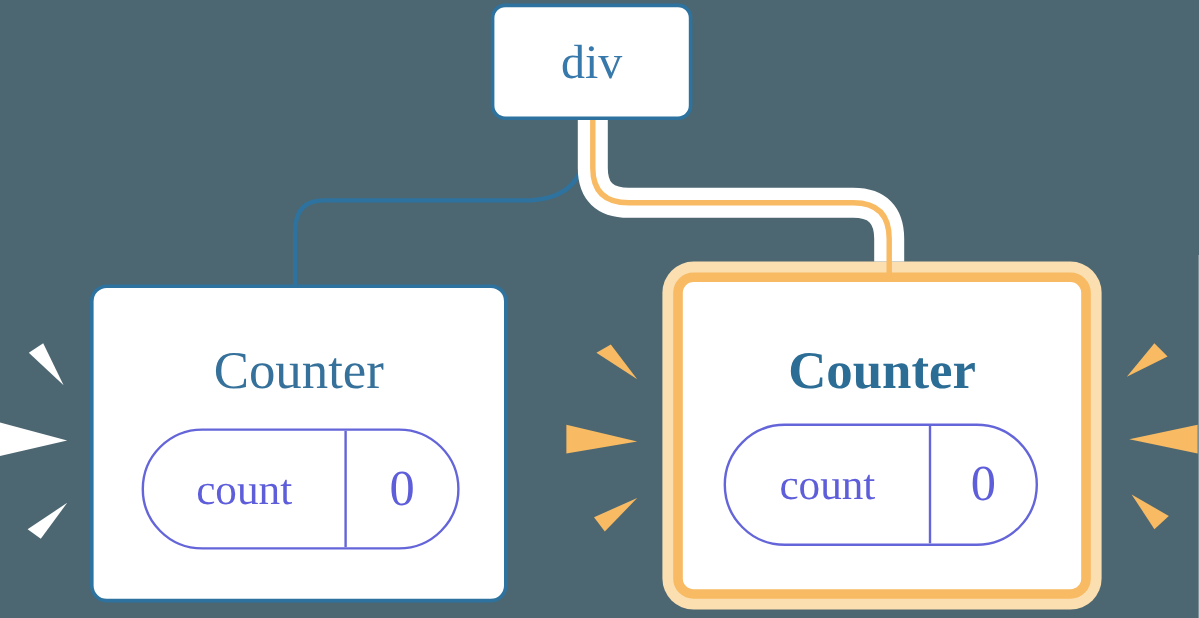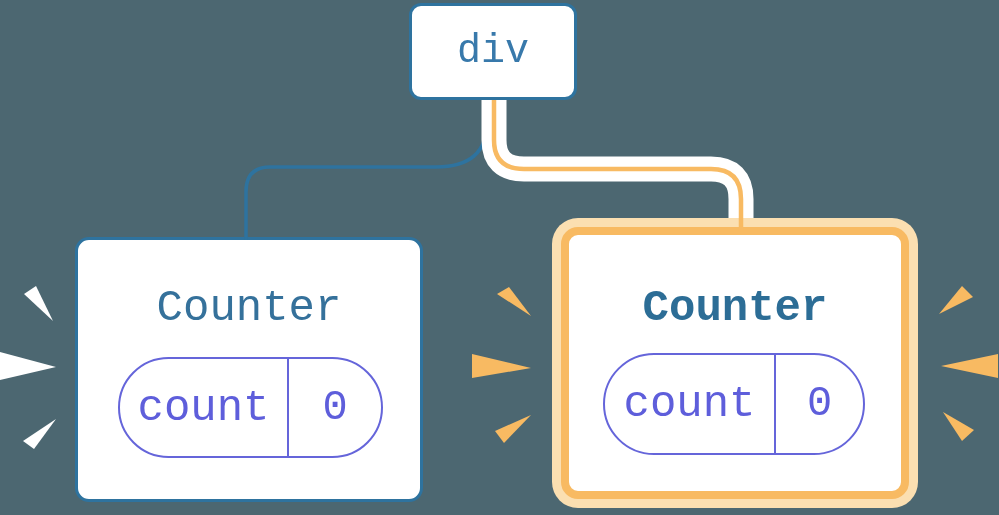--- a/index.html
+++ b/index.html
@@ -3,21 +3,21 @@
 <meta charset="utf-8">
 <style>
   :root{
     --bg:#4C6771; --blue:#2E739F; --blue-text:#35719B; --blue-bold-text:#2C6D96;
     --div-text:#3879AB; --purple:#6565DA; --purple-text:#5E5EDB;
     --orange:#F8BA62; --cream:#FBDFB1; --white:#FFFFFF;
   }
   html,body{margin:0;padding:0;}
   .canvas{
     position:relative; width:999px; height:515px; background:var(--bg);
-    font-family:Liberation Mono, monospace; overflow:hidden;
+    font-family:Liberation Serif, serif; overflow:hidden;
   }
   svg.overlay{position:absolute; left:0; top:0; z-index:3; pointer-events:none;}
   svg .ln{fill:none;}
   .stroke-blue{stroke:var(--blue); stroke-width:3.5;}
   .stroke-white{stroke:var(--white); stroke-width:25;}
   .stroke-orange{stroke:var(--orange); stroke-width:4.5;}
   .fill-white{fill:var(--white);}
   .fill-orange{fill:var(--orange);}
 
   .node-root{
@@ -49,21 +49,21 @@
   }
   .pill{
     position:absolute; display:flex; background:var(--white);
     border:2.5px solid var(--purple); border-radius:60px; box-sizing:border-box;
     color:var(--purple-text); overflow:hidden;
   }
   .node-left .pill{left:40px; top:117px; width:265px; height:101px;}
   .node-right .pill{left:51px; top:135px; width:262px; height:102px;}
   .pill .name{
     display:flex; align-items:center; justify-content:center;
-    border-right:2.5px solid var(--purple); font-size:44px; box-sizing:border-box;
+    border-right:2.5px solid var(--purple); font-size:36px; box-sizing:border-box;
   }
   .node-left .pill .name{flex:0 0 169px;}
   .node-right .pill .name{flex:0 0 171px;}
   .pill .value{flex:1; display:flex; align-items:center; justify-content:center; font-size:42px;}
 </style>
 </head>
 <body>
 
 <div class="canvas">
 

